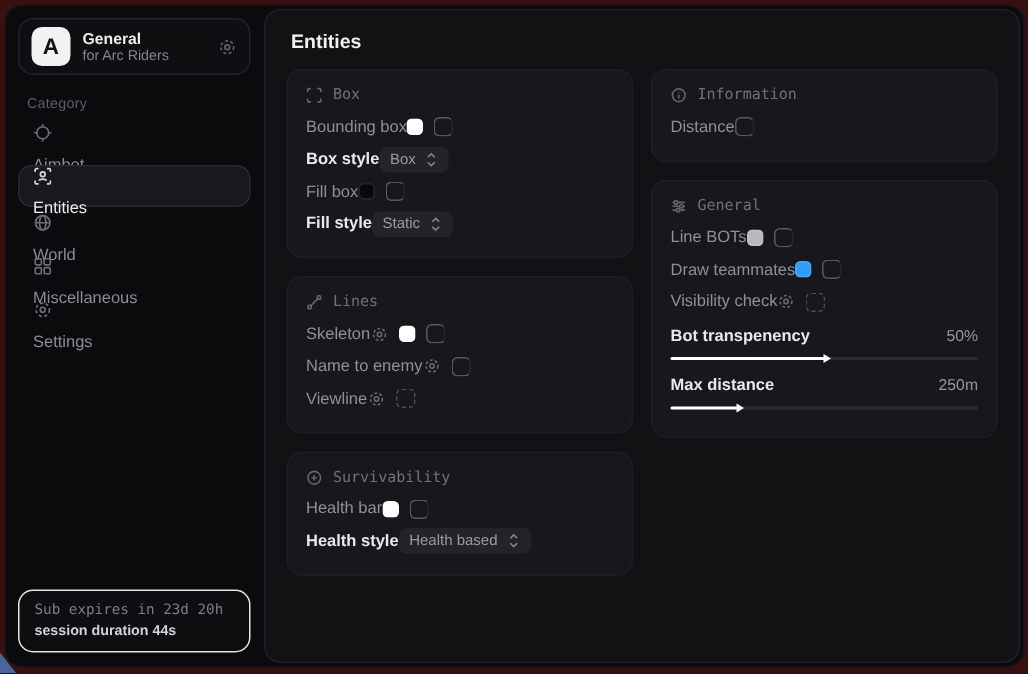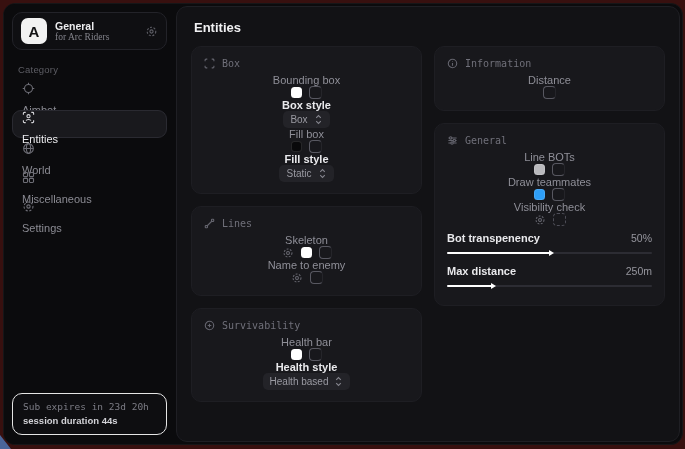--- a/index.html
+++ b/index.html
@@ -25,21 +25,21 @@
     background:#0f0f12; border:1px solid #232329; border-radius:10px;
     padding:6px 8px; height:38px;
   }
   .logo-badge {
     width:26px; height:26px; border-radius:7px; background:#f2f2f2;
     color:#131315; font-weight:bold; font-size:15px;
     display:flex; align-items:center; justify-content:center; flex:none;
   }
   .logo-text { flex:1; min-width:0; }
   .logo-title { font-size:10.5px; font-weight:bold; color:#ececee; line-height:12px; }
-  .logo-sub { font-size:9.5px; color:#84848c; line-height:11px;font-family:Liberation Serif, serif; }
+  .logo-sub { font-size:9.5px; color:#84848c; line-height:11px; }
   .logo-gear { color:#5f5f67; display:flex; }
   .category {
     margin:14px 4px 6px 6px; font-size:9.5px; color:#5d5d64; letter-spacing:.2px;
   }
   .nav { display:flex; flex-direction:column; gap:3px; }
   .nav-item {
     display:flex; align-items:flex-start; gap:9px; height:26px;
     padding:0 9px; border-radius:9px; color:#8b8b93; cursor:default;
     border:1px solid transparent;
     flex-direction:column;
@@ -72,21 +72,20 @@
     border:1px solid #1e1e23;
   }
   .card-header {
     display:flex; align-items:center; gap:7px; margin:2px 0 5px;
     color:#70707a; font-family:"DejaVu Sans Mono", monospace; font-size:10px;
   }
   .card-header .hdr-icon { display:flex; color:#64646e; }
   .row {
     display:flex; align-items:center; justify-content:flex-start;
     min-height:21.5px;
-    flex-direction:column;
   }
   .row-label { font-size:11px; color:#8f8f98; }
   .row-label.bold { color:#e9e9ec; font-weight:bold; font-size:11px; }
   .controls { display:flex; align-items:center; gap:7px; }
   .swatch {
     width:11px; height:11px; border-radius:3.5px; flex:none;
     border:1px solid rgba(255,255,255,.12);
   }
   .checkbox {
     width:13px; height:13px; border-radius:4px; flex:none;
@@ -300,20 +299,32 @@
             <span class="controls">
               <span class="mini-gear">
                 <svg width="12" height="12" viewBox="0 0 14 14" fill="none" stroke="currentColor" stroke-width="1.2">
                   <circle cx="7" cy="7" r="4.6" stroke-dasharray="2.2 1.7"></circle>
                     <circle cx="7" cy="7" r="1.7"></circle>
                 </svg>
               </span>
               <span class="checkbox"></span>
             </span>
           </div>
+          <div class="row">
+            <span class="row-label">Viewline</span>
+            <span class="controls">
+              <span class="mini-gear">
+                <svg width="12" height="12" viewBox="0 0 14 14" fill="none" stroke="currentColor" stroke-width="1.2">
+                  <circle cx="7" cy="7" r="4.6" stroke-dasharray="2.2 1.7"></circle>
+                    <circle cx="7" cy="7" r="1.7"></circle>
+                </svg>
+              </span>
+              <span class="checkbox dashed"></span>
+            </span>
+          </div>
         </div>
 
         <div class="card">
           <div class="card-header">
             <span class="hdr-icon">
               <svg width="11" height="11" viewBox="0 0 12 12" fill="none" stroke="currentColor" stroke-width="1.2">
                 <circle cx="6" cy="6" r="4.6"></circle>
                   <path d="M6 4 v4 M4 6 h4"></path>
               </svg>
             </span>

